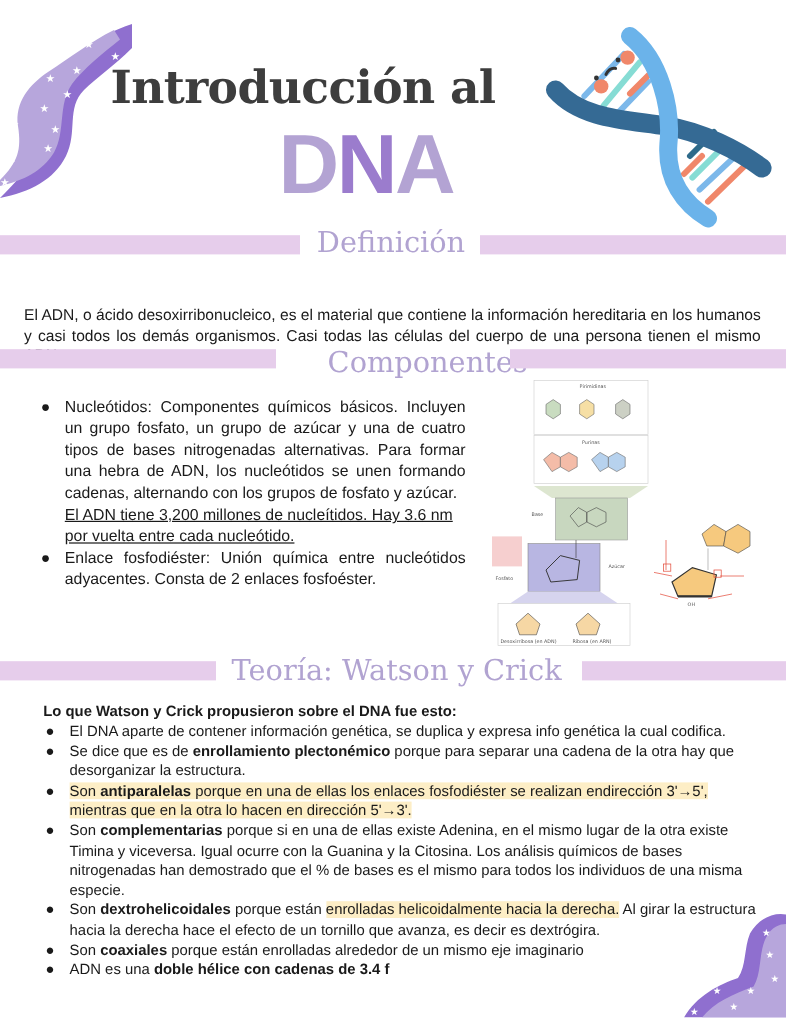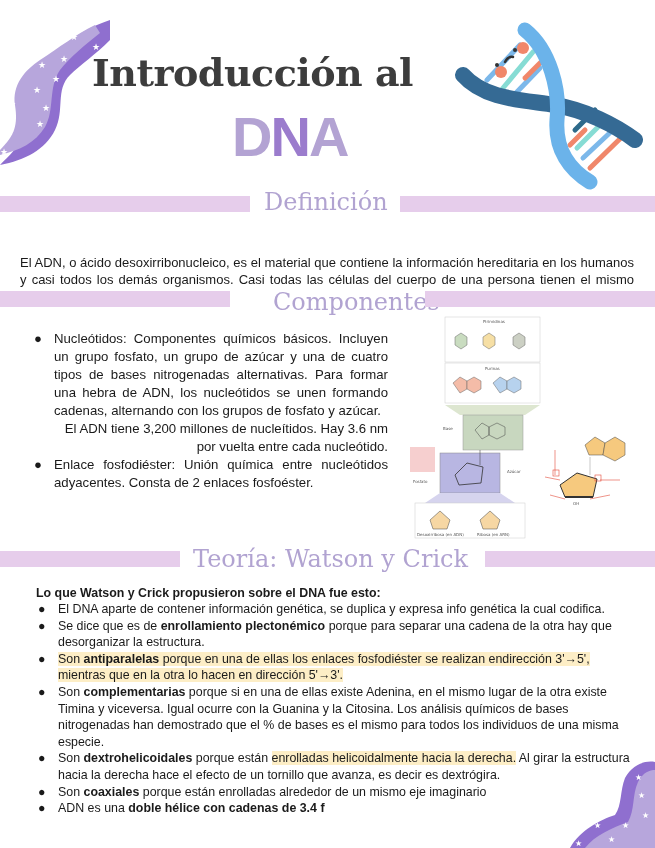--- a/index.html
+++ b/index.html
@@ -2,35 +2,35 @@
 <html><head>
 <meta charset="utf-8">
 <style>
   html, body { margin:0; padding:0; }
   body { width:655px; height:848px; background:#ffffff; position:relative; overflow:hidden;
          font-family:"Liberation Sans", sans-serif; color:#1a1a1a; }
   .abs { position:absolute; }
   .deco-wave-top { left:0; top:15px; width:115px; height:150px; }
   .deco-wave-bottom { left:560px; top:760px; width:95px; height:88px; }
   .title-intro { left:92px; top:50px; font-family:"DejaVu Serif", serif; font-size:38px; color:#3d3d3d; letter-spacing:-0.5px; white-space:nowrap;font-weight:bold; }
-  .title-dna { left:232px; top:92px; font-family:"Liberation Sans", sans-serif; font-weight:bold; font-size:56px; line-height:90px; letter-spacing:-2px; white-space:nowrap; }
+  .title-dna { left:232px; top:92px; font-family:"Liberation Sans", sans-serif; font-weight:bold; font-size:70px; line-height:90px; letter-spacing:-2px; white-space:nowrap; }
   .title-dna .l1 { color:#b3a3d3; }
   .title-dna .l2 { color:#9b7ccd; }
   .title-dna .l3 { color:#b3a3d3; }
   .dna-helix { left:445px; top:10px; width:200px; height:180px; }
 
   .section-bar { position:absolute; height:16px; background:#e6cdeb; }
   .section-title { position:absolute; font-family:"DejaVu Serif", serif; color:#b1a3d1; font-size:24px; white-space:nowrap; line-height:28px; }
 
   .para { left:20px; top:223px; width:614px; font-size:13px; line-height:16.5px; text-align:justify;margin-top:32px; }
 
   .comp-list { left:28px; top:330px; width:360px; margin:0; padding:0; list-style:none; font-size:13.2px; line-height:18px; }
   .comp-list li { position:relative; padding-left:26px; text-align:justify; }
   .comp-list li .bullet { position:absolute; left:6px; top:0; }
-  .comp-list .sub { display:block; text-align:right; }
+  .comp-list .sub { display:block; text-align:left;text-decoration:underline; }
 
   .figure { left:405px; top:315px; width:250px; height:225px; }
 
   .wc-lead { left:36px; top:586px; font-size:12.4px; font-weight:bold; white-space:nowrap; }
   .wc-list { left:38px; top:601px; width:600px; margin:0; padding:0; list-style:none; font-size:12.4px; line-height:16.6px; }
   .wc-list li { position:relative; padding-left:20px; }
   .wc-list li .bullet { position:absolute; left:0; top:0; }
   .hl { background:#fdeec6; }
   b { font-weight:bold;text-align:right; }
 </style>

